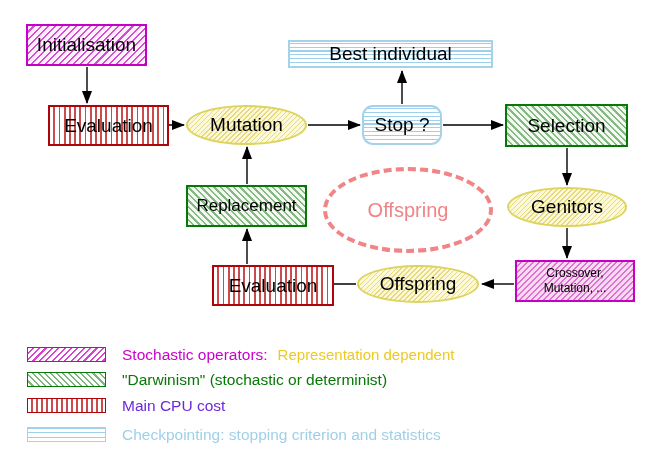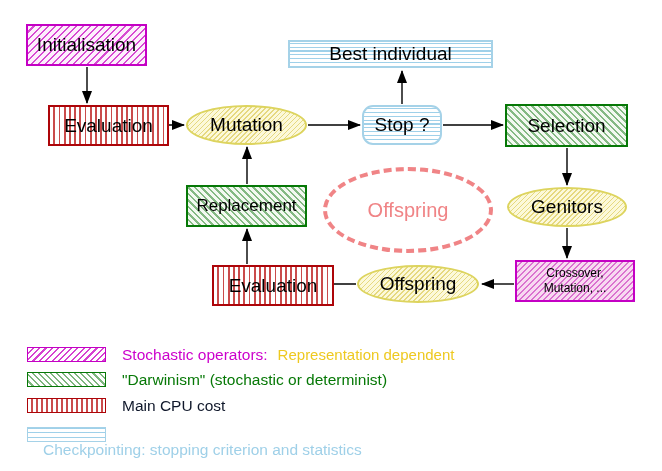--- a/index.html
+++ b/index.html
@@ -49,21 +49,21 @@
   .sw{width:79px;height:15px;box-sizing:border-box;flex:0 0 auto;}
   .sw-magenta{border:1.5px solid #c400c4;background-image:repeating-linear-gradient(135deg,rgba(0,0,0,0) 0 3px,rgba(209,45,203,0.9) 3px 4.5px);}
   .sw-green{border:1.5px solid #067806;background-image:repeating-linear-gradient(45deg,rgba(0,0,0,0) 0 2.8px,rgba(22,122,22,0.55) 2.8px 4.3px);}
   .sw-red{border:1.5px solid #ad0509;background-image:repeating-linear-gradient(90deg,rgba(0,0,0,0) 0 3.2px,rgba(196,56,56,0.9) 3.2px 5px);}
   .sw-cyan{border:1.5px solid #a5d2e8;background-image:repeating-linear-gradient(0deg,rgba(0,0,0,0) 0 3.2px,rgba(154,206,232,0.95) 3.2px 4.4px);}
   .lt{margin-left:16px;font-size:15.5px;white-space:nowrap;line-height:1;}
   .lt2{margin-left:10px;font-size:15px;white-space:nowrap;line-height:1;}
   .c-magenta{color:#cc00cc;}
   .c-gold{color:#eec920;}
   .c-green{color:#067806;}
-  .c-red{color:#0f172a;}
+  .c-red{color:#6d28d9;}
   .c-blue{color:#9fd0e8;}
 </style>
 </head>
 <body>
 
 <div class="stage">
 
   <svg class="arrows" viewBox="0 0 662 471" xmlns="http://www.w3.org/2000/svg">
     <defs>
       <marker id="ah" viewBox="0 0 13 10" refX="12" refY="5" markerWidth="13" markerHeight="10" markerUnits="userSpaceOnUse" orient="auto">
@@ -121,18 +121,18 @@
   <div class="lrow" style="top:372px;">
     <span class="sw sw-green"></span>
     <span class="lt c-green">"Darwinism" (stochastic or determinist)</span>
   </div>
 
   <div class="lrow" style="top:398px;">
     <span class="sw sw-red"></span>
     <span class="lt c-red">Main CPU cost</span>
   </div>
 
-  <div class="lrow" style="top:427px;flex-direction:column;">
+  <div class="lrow" style="top:427px;">
     <span class="sw sw-cyan"></span>
     <span class="lt c-blue">Checkpointing: stopping criterion and statistics</span>
   </div>
 
 </div>
 
 </body></html>

